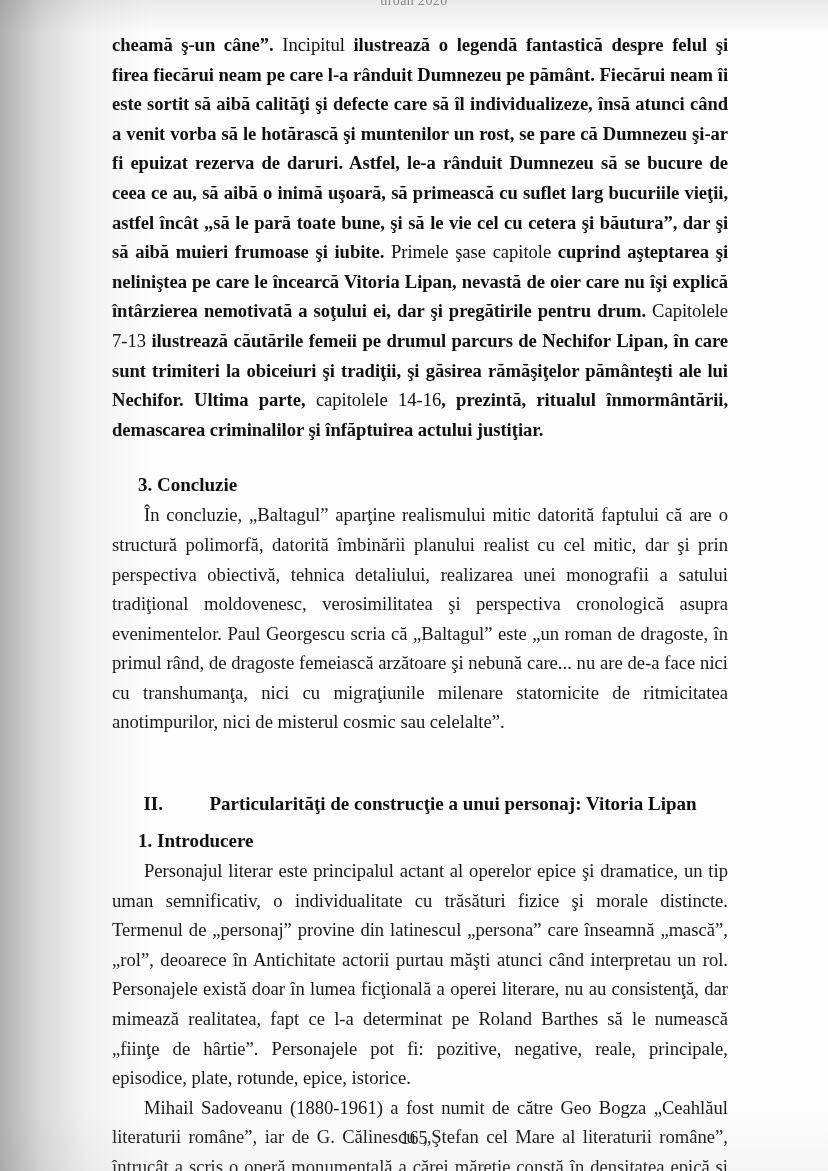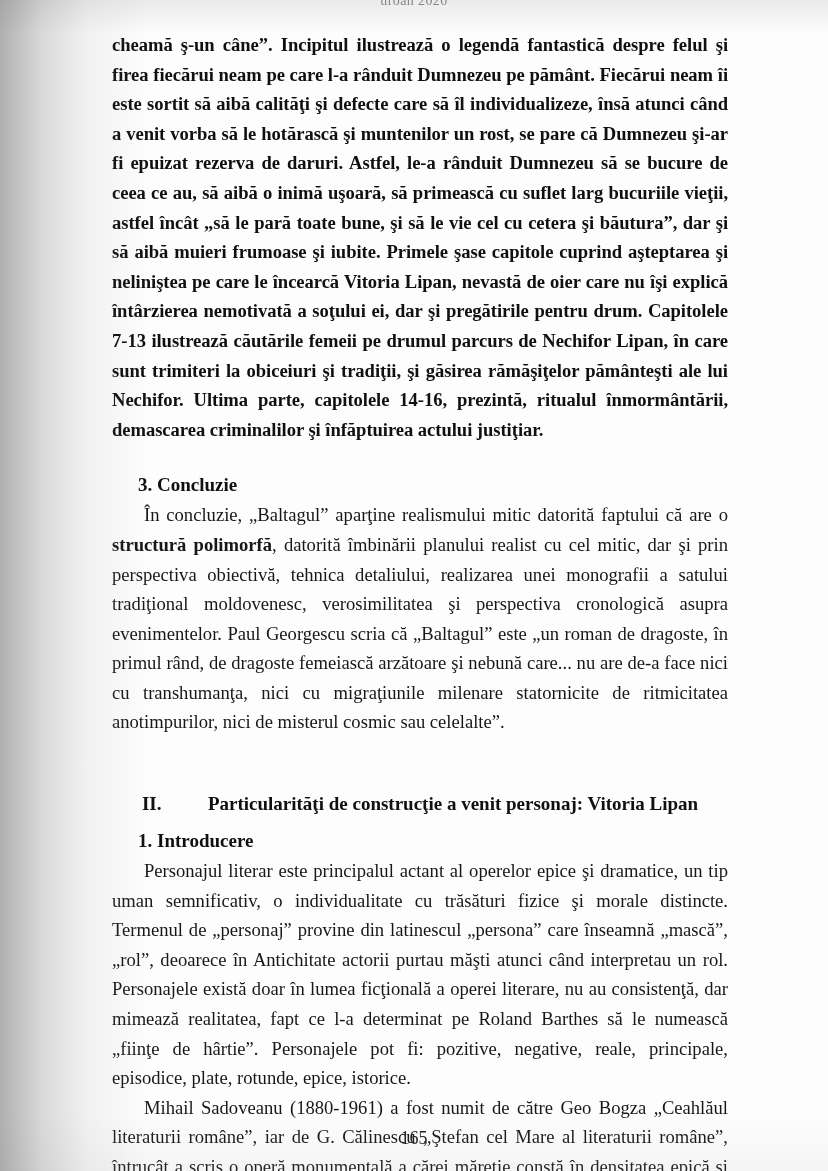--- a/index.html
+++ b/index.html
@@ -77,21 +77,21 @@
     font-size: 18.6px;
     line-height: 29.6px;
     text-align: justify;
     text-justify: inter-word;
     color: #17171a;
     hyphens: none;
   }
   p.indent {
     text-indent: 32px;
   }
-  b, strong { font-weight: bold; }
+  b, strong { font-weight: normal; }
 
   
   .block-heavy p {
     font-weight: 600;
     color: #101013;
     letter-spacing: -0.05px;
   }
 
   .spacer-lg { height: 52px; }
   .spacer-md { height: 26px; }
@@ -151,21 +151,21 @@
 
     <div class="spacer-md"></div>
 
     <h3 class="section-heading">3. Concluzie</h3>
 
     <p class="indent" id="p-concl"><span>În concluzie, „Baltagul” aparţine realismului mitic datorită faptului că are o </span><b>structură polimorfă</b><span>, datorită îmbinării planului realist cu cel mitic, dar şi prin perspectiva obiectivă, tehnica detaliului, realizarea unei monografii a satului tradiţional moldovenesc, verosimilitatea şi perspectiva cronologică asupra evenimentelor. Paul Georgescu scria că „Baltagul” este „un roman de dragoste, în primul rând, de dragoste femeiască arzătoare şi nebună care... nu are de-a face nici cu transhumanţa, nici cu migraţiunile milenare statornicite de ritmicitatea anotimpurilor, nici de misterul cosmic sau celelalte”.</span></p>
 
     <div class="spacer-lg"></div>
 
     <h2 class="roman-heading">
-      <span class="num">II.</span><span>Particularităţi de construcţie a venit personaj: Vitoria Lipan</span>
+      <span class="num">II.</span><span>Particularităţi de construcţie a unui personaj: Vitoria Lipan</span>
     </h2>
 
     <div class="spacer-sm"></div>
 
     <h3 class="section-heading">1.   Introducere</h3>
 
     <p class="indent">Personajul literar este principalul actant al operelor epice şi dramatice, un tip uman semnificativ, o individualitate cu trăsături fizice şi morale distincte. Termenul de „personaj” provine din latinescul „persona” care înseamnă „mască”, „rol”, deoarece în Antichitate actorii purtau măşti atunci când interpretau un rol. Personajele există doar în lumea ficţională a operei literare, nu au consistenţă, dar mimează realitatea, fapt ce l-a determinat pe Roland Barthes să le numească „fiinţe de hârtie”. Personajele pot fi: pozitive, negative, reale, principale, episodice, plate, rotunde, epice, istorice.</p>
 
     <p class="indent">Mihail Sadoveanu (1880-1961) a fost numit de către Geo Bogza „Ceahlăul literaturii române”, iar de G. Călinescu „Ştefan cel Mare al literaturii române”, întrucât a scris o operă monumentală a cărei măreţie constă în densitatea epică şi grandoarea compoziţională. „Baltagul”, publicat în anul 1930, este un roman polimorf, realist şi simbolic în acelaşi timp, încadrându-se într-un tip aparte de realism, şi anume realismul mitic. În romanul „Baltagul” există personaje tipice specifice romanului realist mitic: personaj rural, principal, mitic, personaj absent, complex, arhaic, episodic. Pompiliu Marcea scria că Vitoria este „una dintre cele mai vii şi mai adevărate femei din literatura română şi, fără nicio exagerare, din literatura universală”.</p>
 

